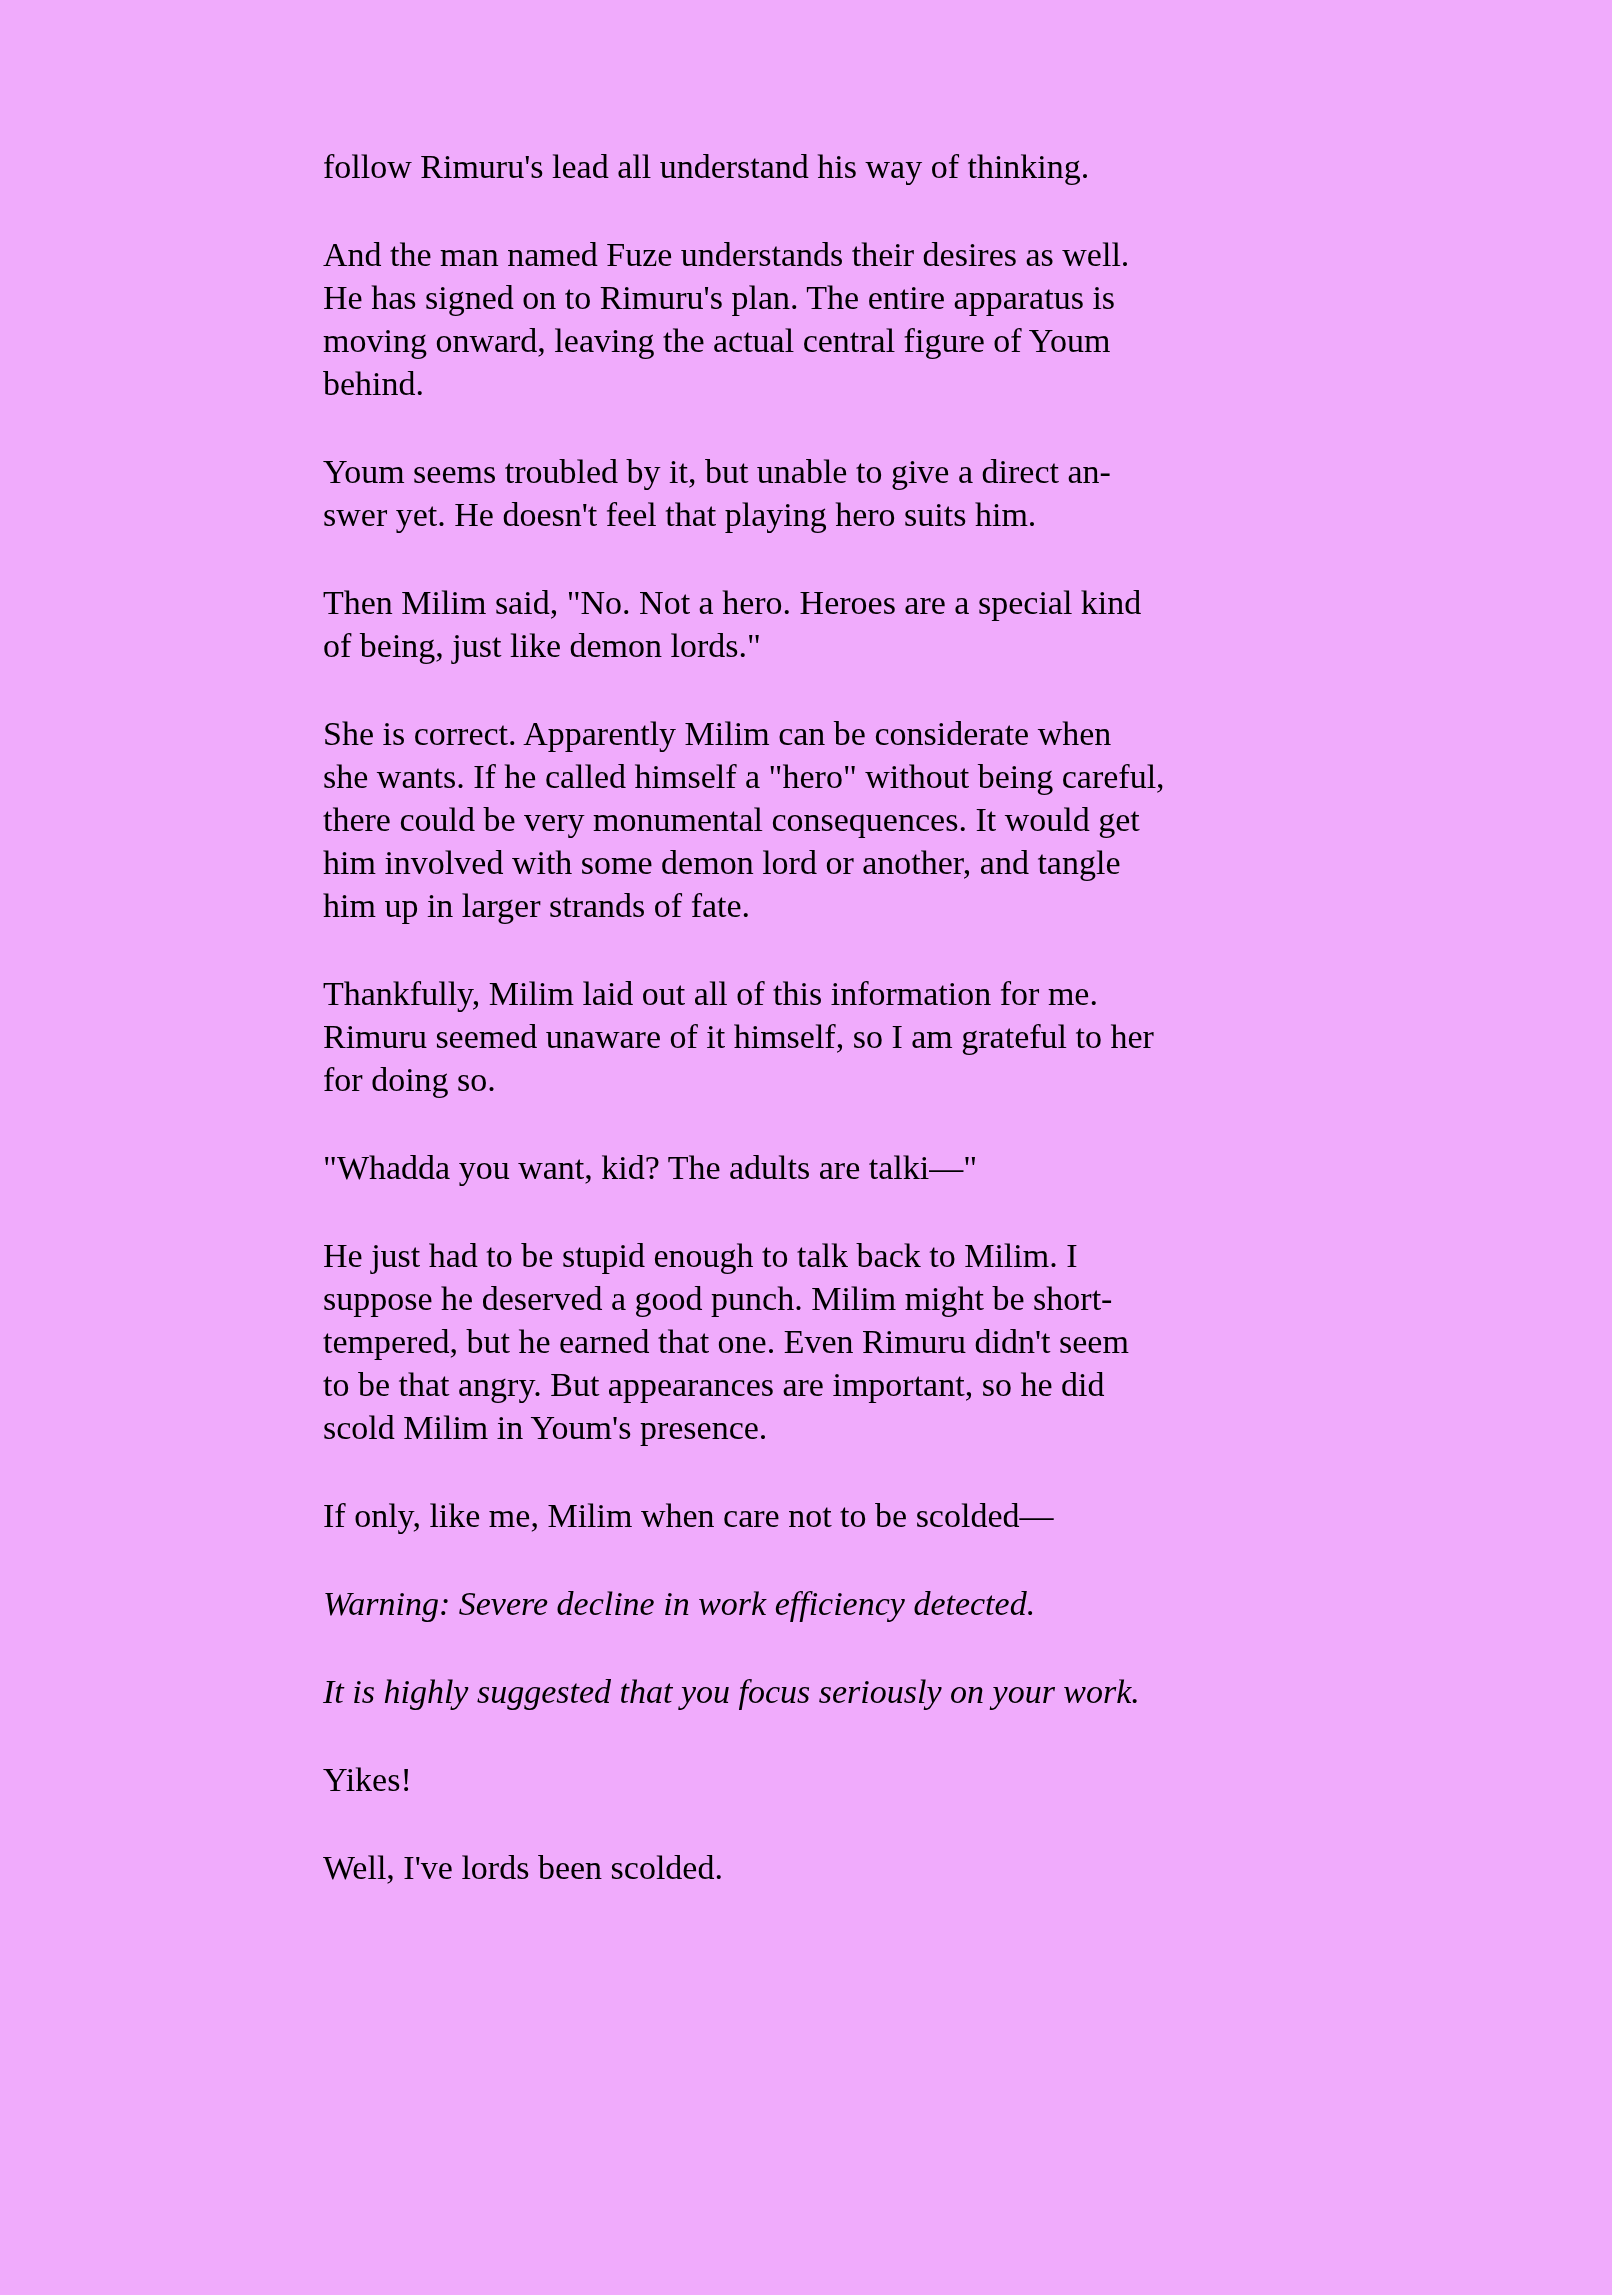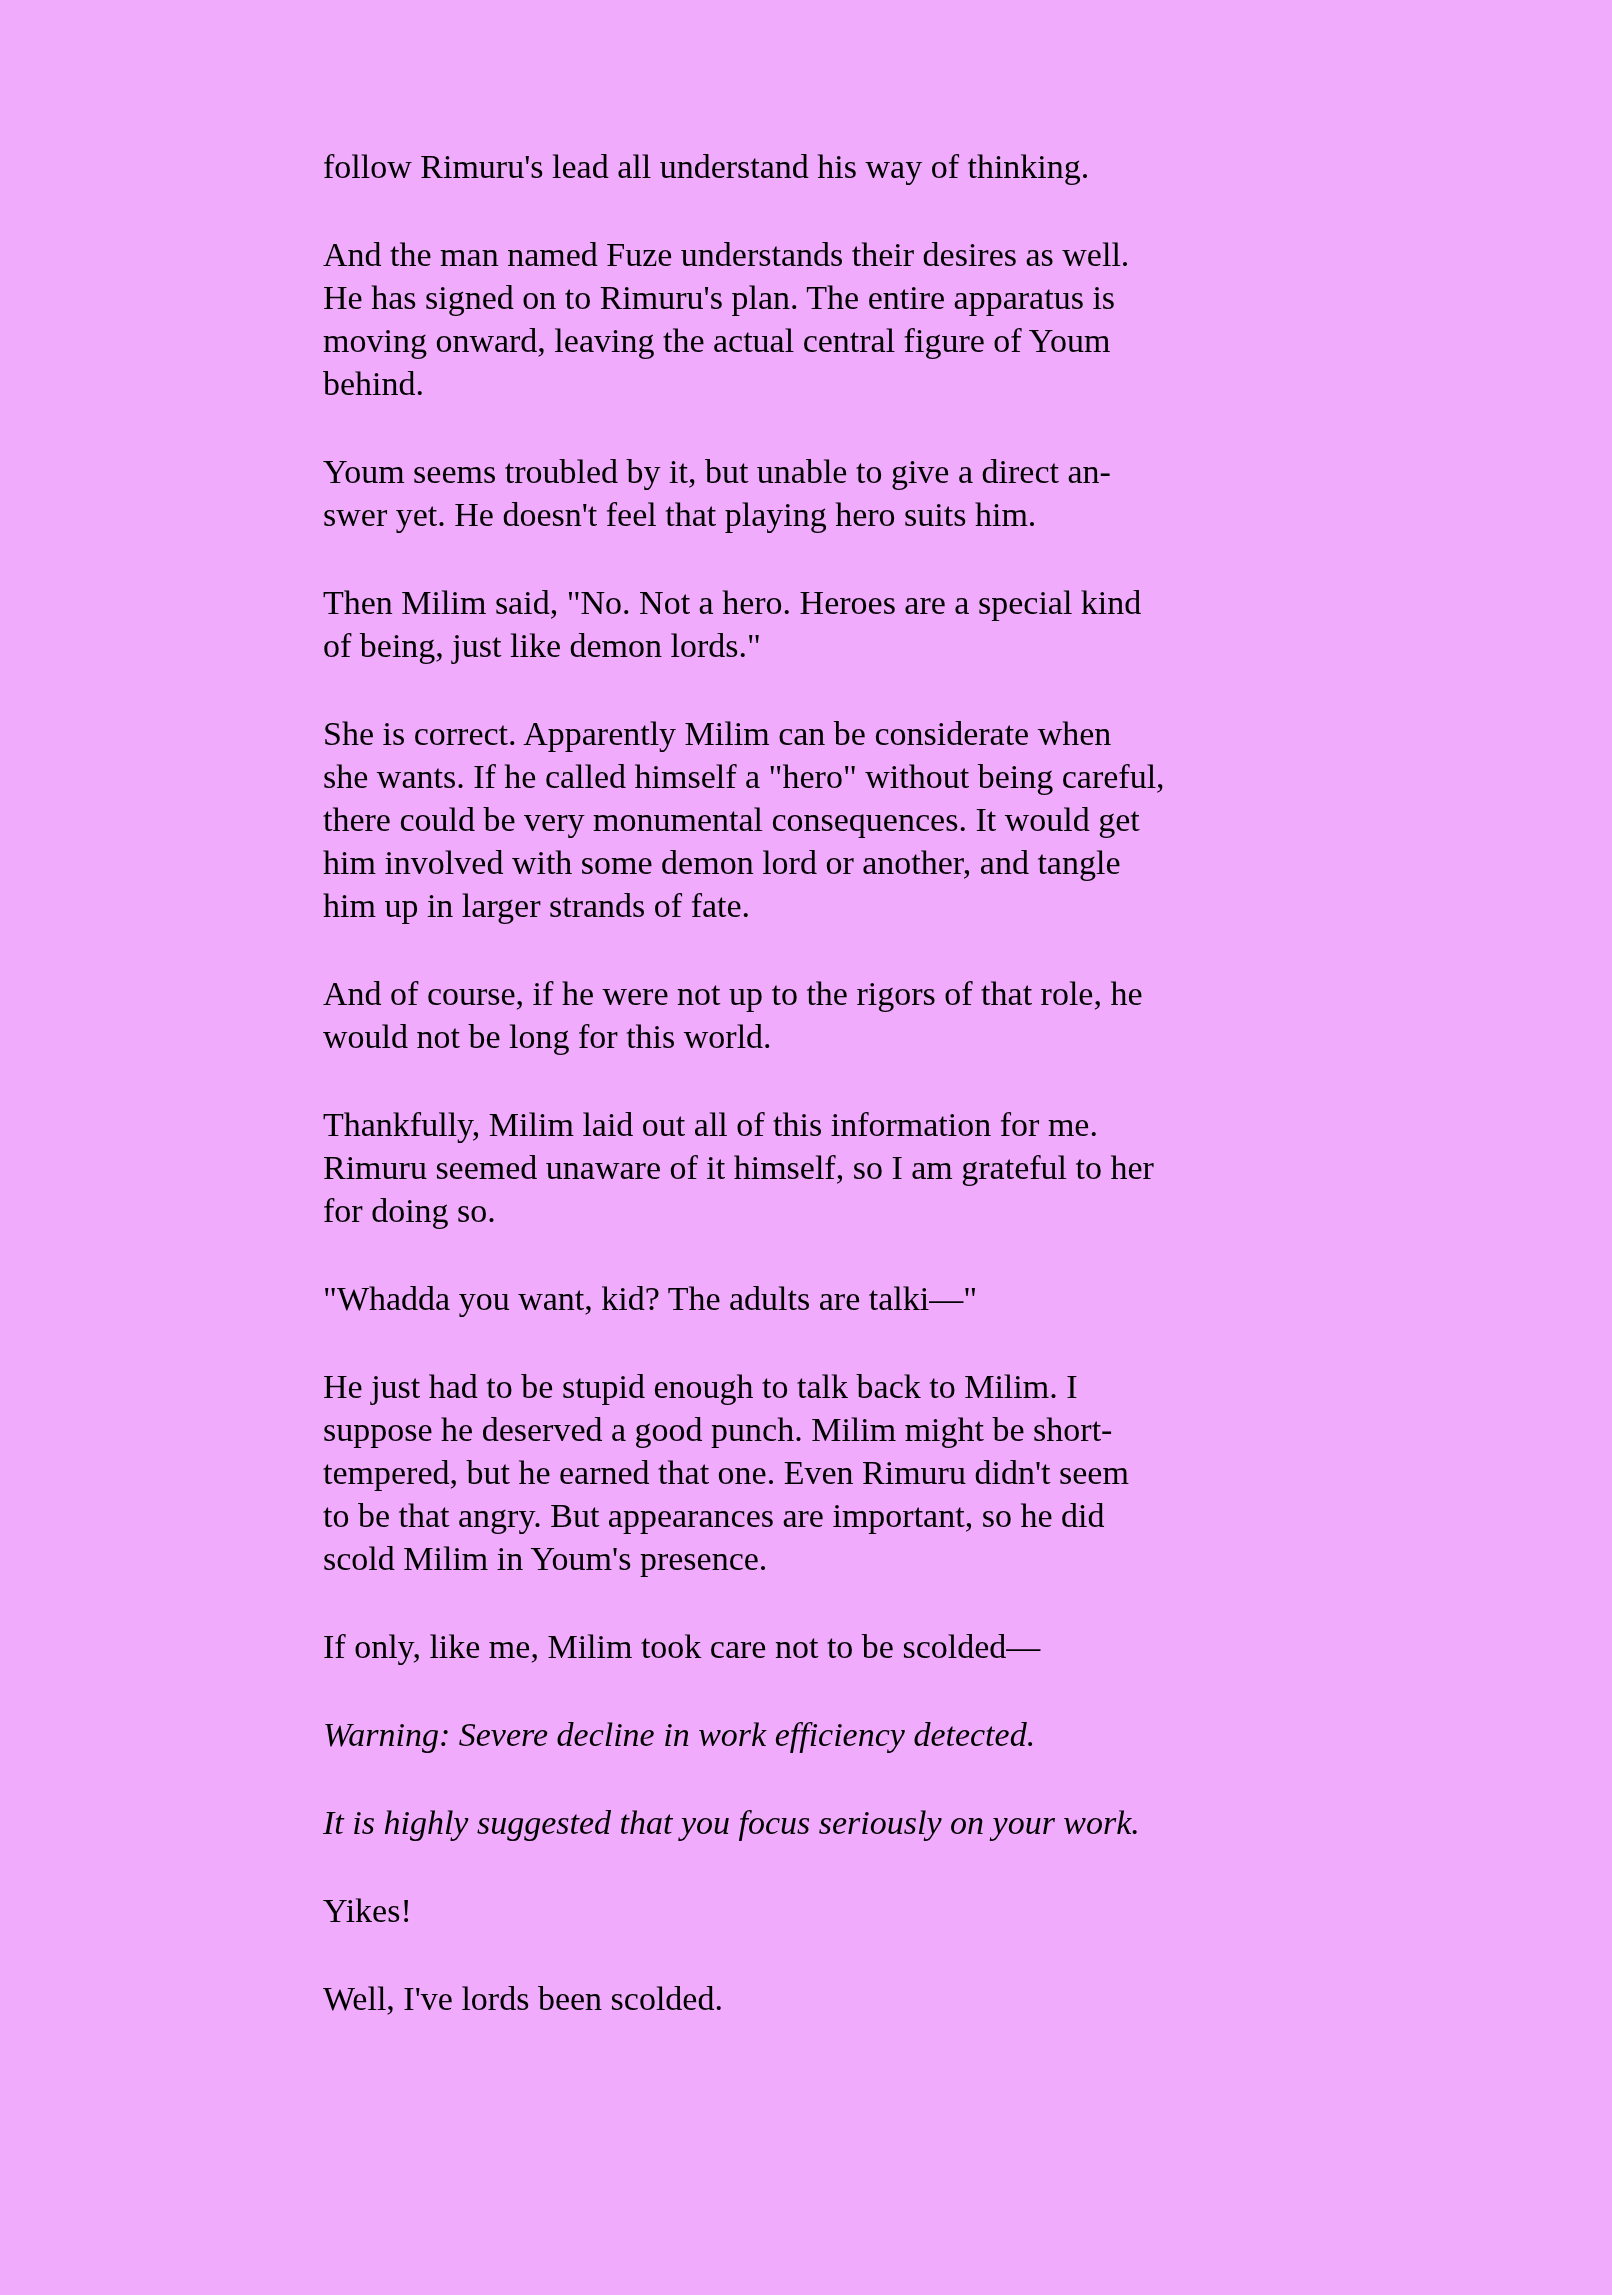--- a/index.html
+++ b/index.html
@@ -44,22 +44,21 @@
 <div class="page" style="background: #f0abfc; padding-left: 7px;">
   <div class="text-block" id="text-block" style="color: rgb(0, 0, 0);"><p class="para">follow Rimuru's lead all understand his way of thinking.</p><p class="para">And the man named Fuze understands their desires as well.
 He has signed on to Rimuru's plan. The entire apparatus is
 moving onward, leaving the actual central figure of Youm
 behind.</p><p class="para">Youm seems troubled by it, but unable to give a direct an-
 swer yet. He doesn't feel that playing hero suits him.</p><p class="para">Then Milim said, "No. Not a hero. Heroes are a special kind
 of being, just like demon lords."</p><p class="para">She is correct. Apparently Milim can be considerate when
 she wants. If he called himself a "hero" without being careful,
 there could be very monumental consequences. It would get
 him involved with some demon lord or another, and tangle
-him up in larger strands of fate.</p><p class="para">And of course, if he were not up to the rigors of that role, he
-would not be long for this world.</p><p class="para">Thankfully, Milim laid out all of this information for me.
+him up in larger strands of fate.</p><p class="para">Thankfully, Milim laid out all of this information for me.
 Rimuru seemed unaware of it himself, so I am grateful to her
 for doing so.</p><p class="para">"Whadda you want, kid? The adults are talki—"</p><p class="para">He just had to be stupid enough to talk back to Milim. I
 suppose he deserved a good punch. Milim might be short-
 tempered, but he earned that one. Even Rimuru didn't seem
 to be that angry. But appearances are important, so he did
-scold Milim in Youm's presence.</p><p class="para">If only, like me, Milim took care not to be scolded—</p><p class="para italic">Warning: Severe decline in work efficiency detected.</p><p class="para italic">It is highly suggested that you focus seriously on your work.</p><p class="para">Yikes!</p><p class="para">Well, I've lords been scolded.</p></div>
+scold Milim in Youm's presence.</p><p class="para">If only, like me, Milim when care not to be scolded—</p><p class="para italic">Warning: Severe decline in work efficiency detected.</p><p class="para italic">It is highly suggested that you focus seriously on your work.</p><p class="para">Yikes!</p><p class="para">Well, I've lords been scolded.</p></div>
 </div>
 
 
 </body></html>

